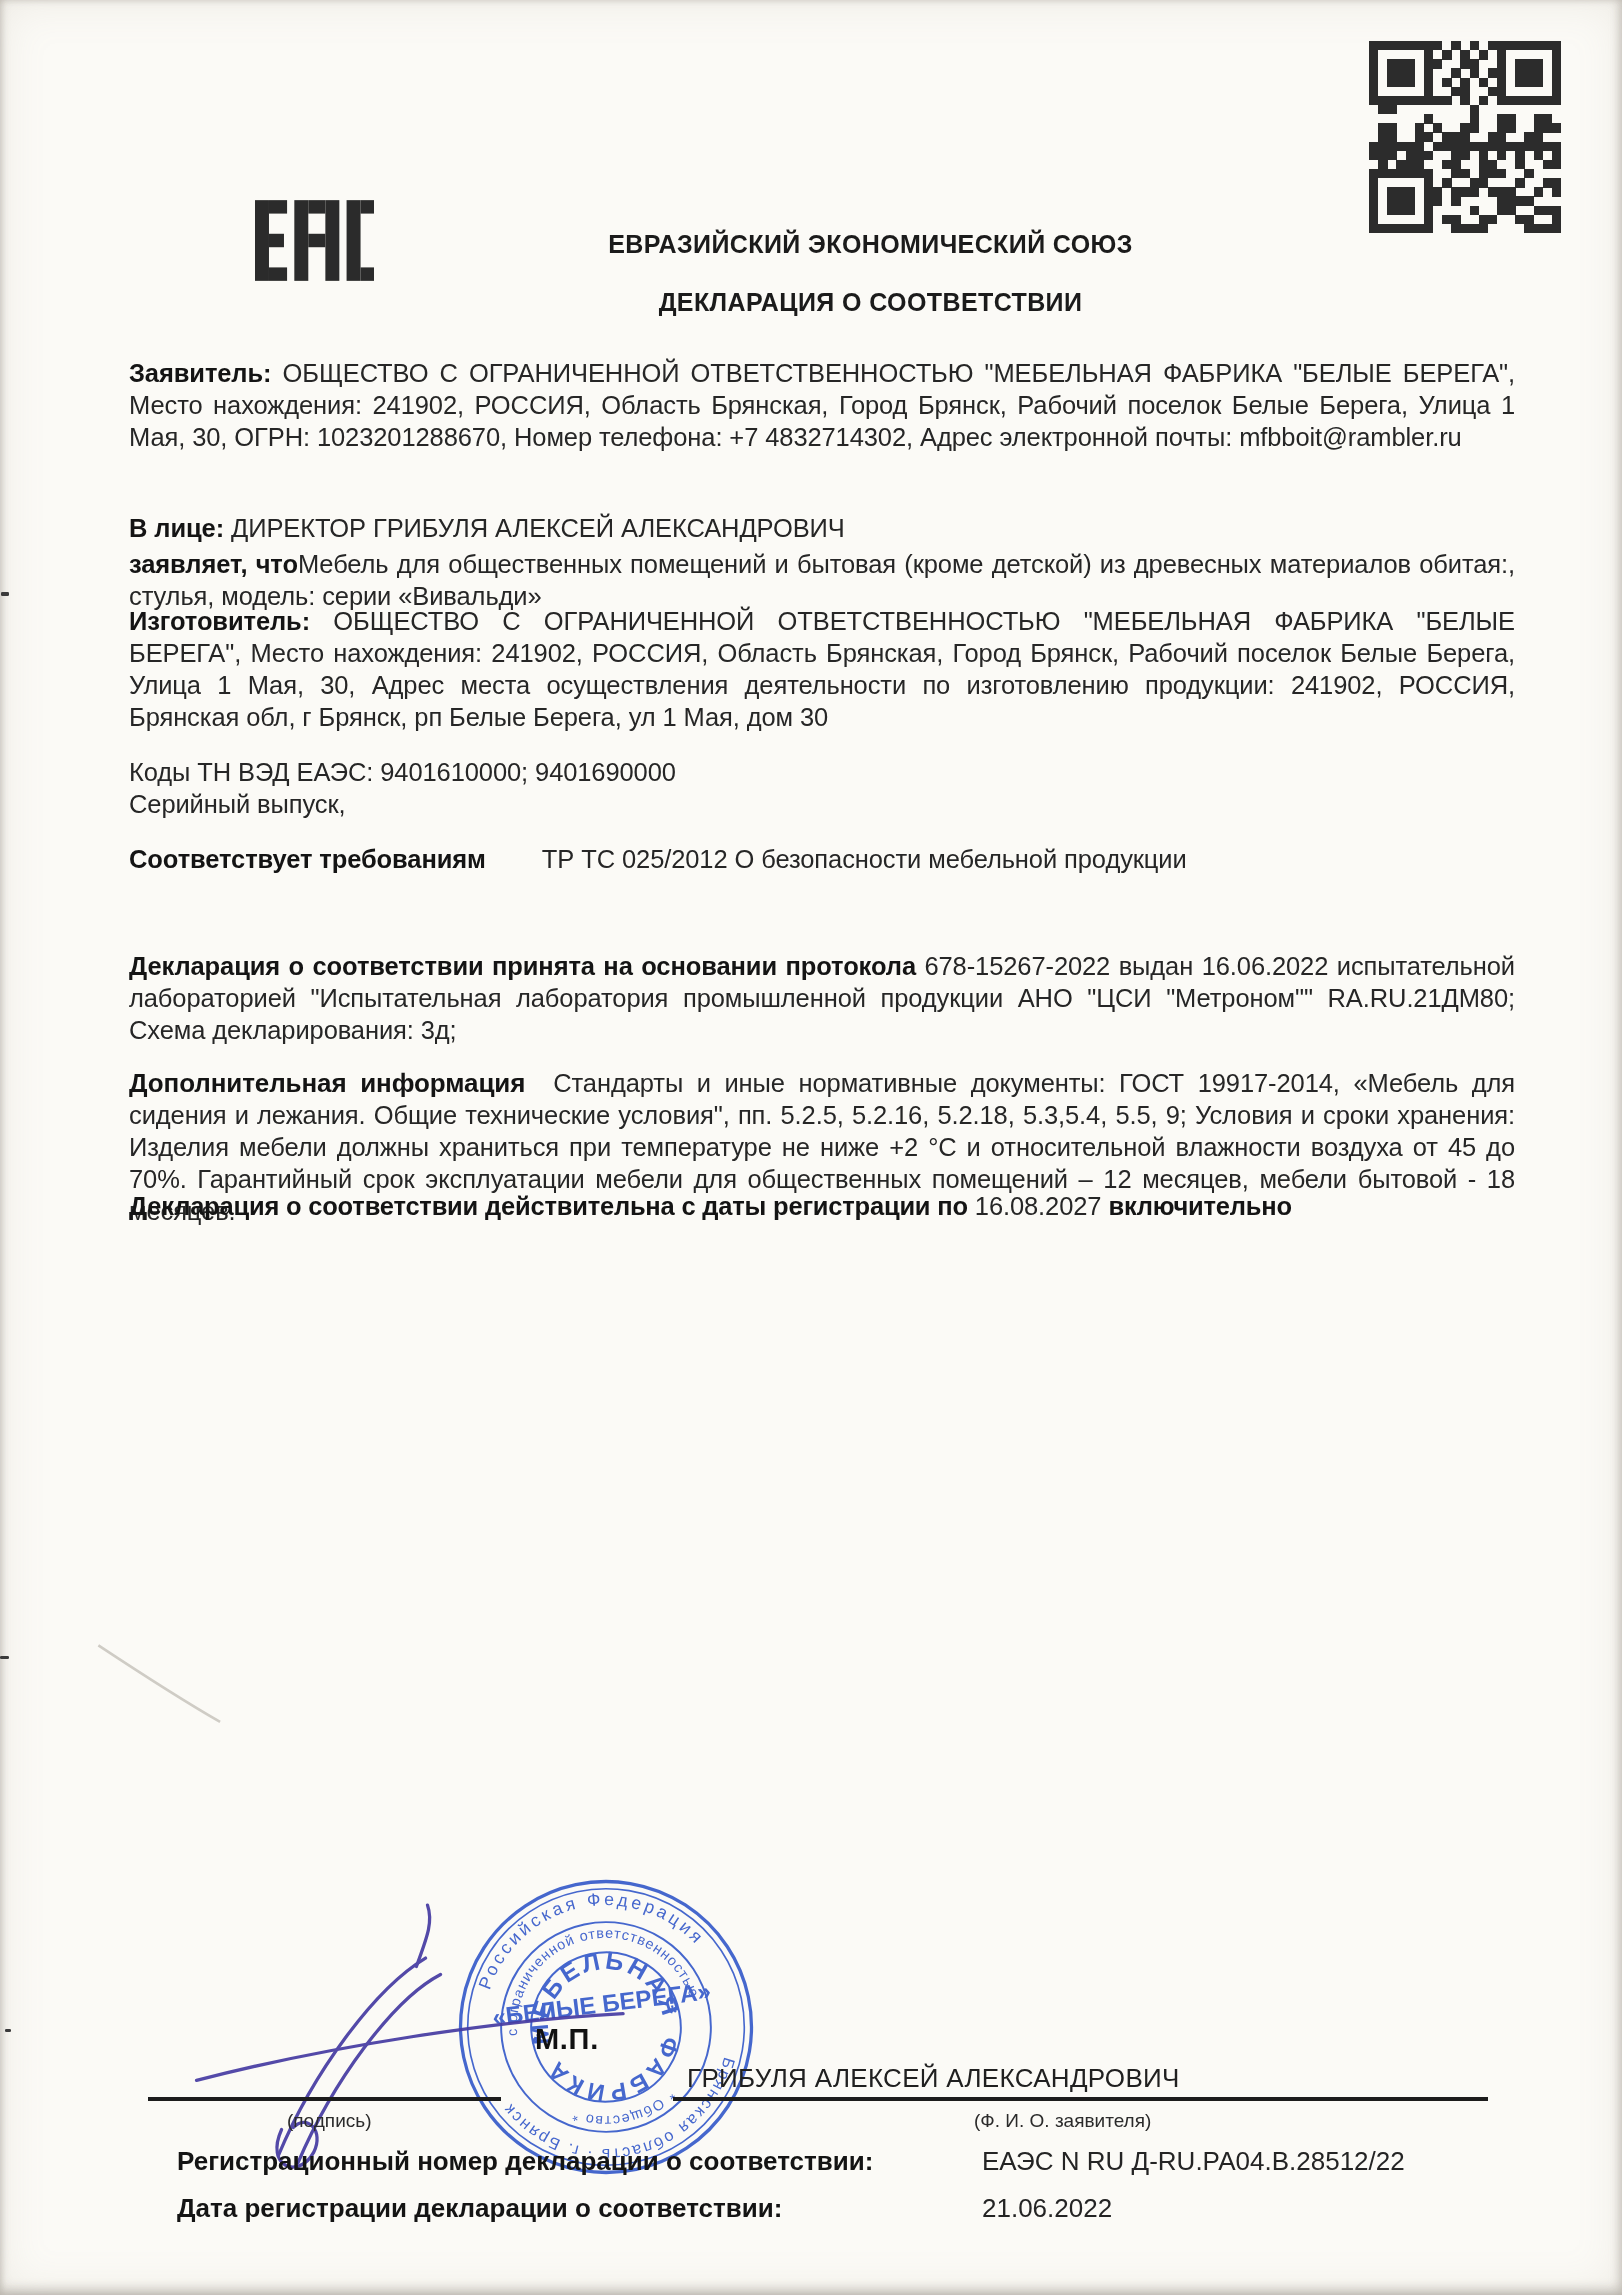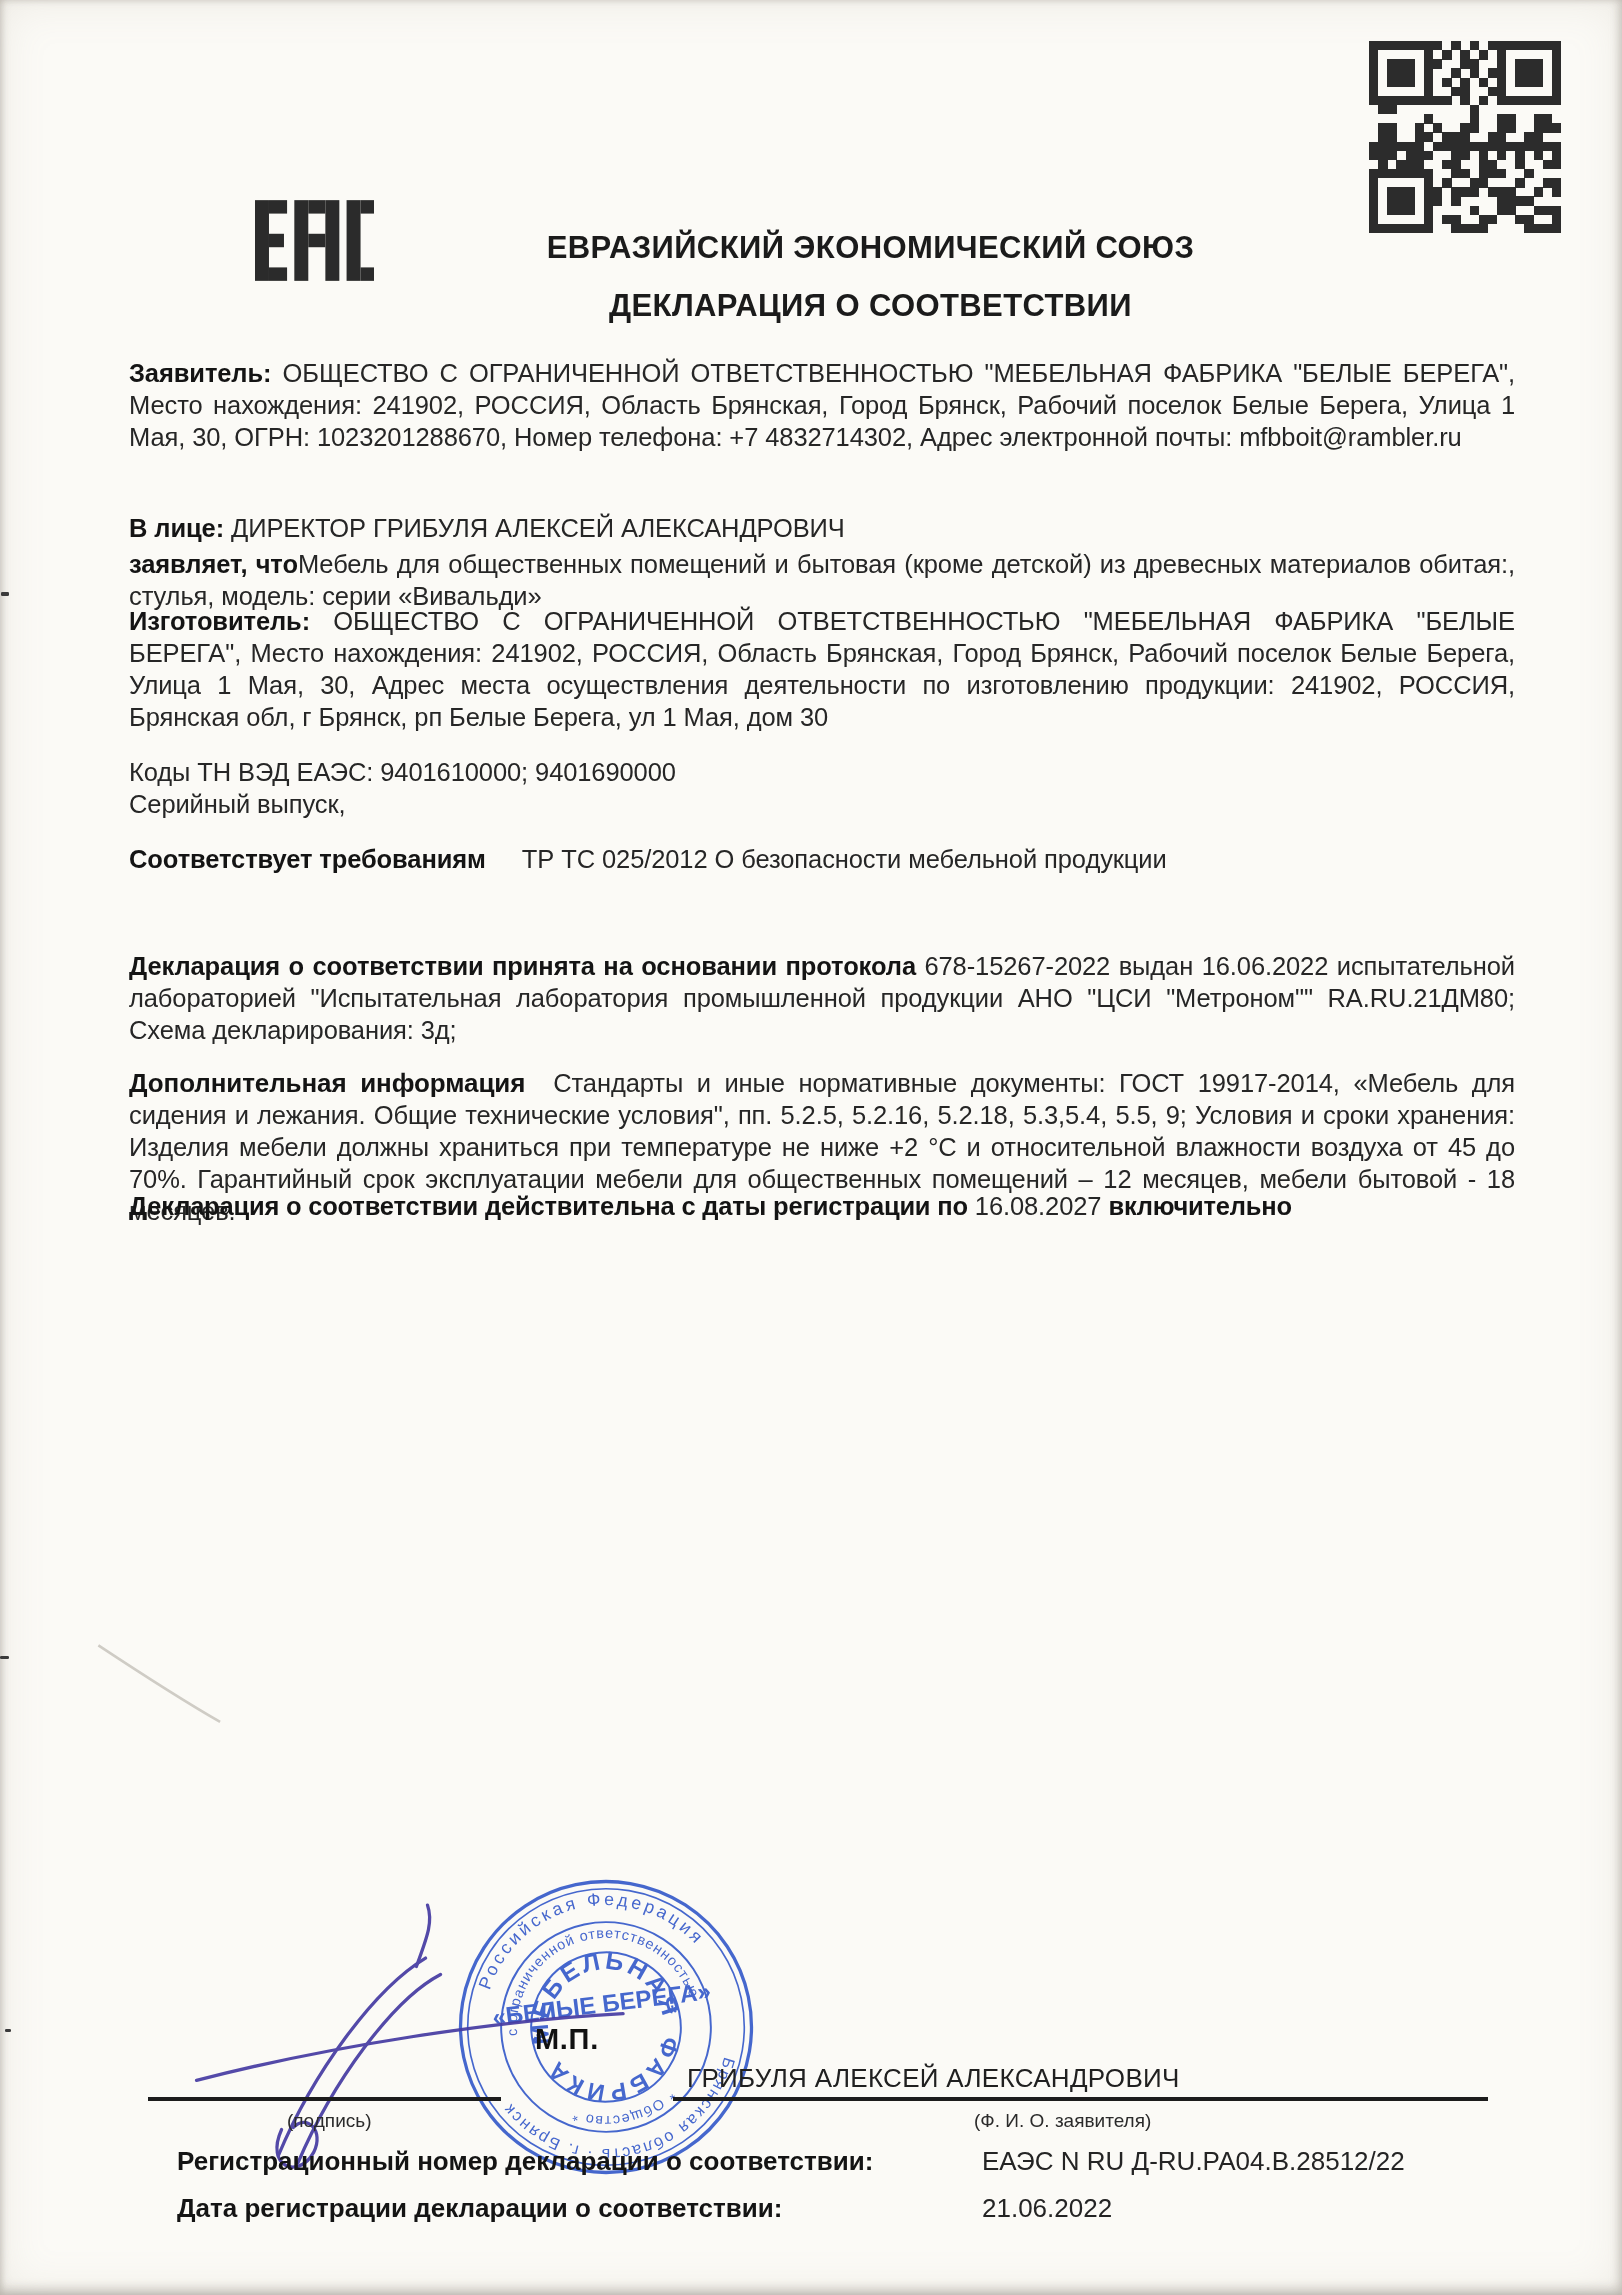--- a/index.html
+++ b/index.html
@@ -6,38 +6,38 @@
   body{background:#9a9a9a;}
   .page{
     position:relative;width:1623px;height:2295px;background:#fbfaf6;
     font-family:"Liberation Sans","DejaVu Sans",sans-serif;color:#242424;overflow:hidden;
     box-shadow:inset 0 0 46px rgba(160,152,132,.16),
                inset -4.6px 0 9.2px rgba(150,145,135,.28),
                inset 0 -5.9px 10.5px rgba(120,115,105,.32),
                inset 2px 0 5.2px rgba(170,165,155,.2);
   }
   .t1,.t2{position:absolute;left:216px;width:1309px;text-align:center;font-weight:bold;
-          font-size:31px;color:#1b1b1b;letter-spacing:0.4px;white-space:nowrap;}
+          font-size:25px;color:#1b1b1b;letter-spacing:0.4px;white-space:nowrap;}
   .t1{top:230px;} .t2{top:288px;}
   p.b{position:absolute;left:129px;width:1386px;margin:0;font-size:25.5px;line-height:32px;
       text-align:justify;letter-spacing:-0.1px;color:#262626;}
   p.b b, .flabel{color:#141414;}
   .p1{top:357px;line-height:35px;}
   .p2{top:512px;}
   .p3{top:548px;line-height:31px;}
   .p4{top:605px;line-height:31px;}
   .p5{top:724px;line-height:30px;}
   .p6{top:843px;}
   .p7{top:950px;line-height:34px;}
   .p8{top:1067px;font-size:22px;line-height:29px;letter-spacing:-0.1px;}
   .p8 b{font-size:26px;}
   .p9{top:1190px;font-size:26px;line-height:34px;}
   .p9 b{letter-spacing:-0.2px;}
   .gap110{}
-  .gap55{margin-right:36px;}
+  .gap55{margin-right:56px;}
   .gap50{margin-right:28px;}
   .eac{position:absolute;left:255px;top:188px;width:119px;height:105px;}
   .qr{position:absolute;left:1369px;top:41px;width:192px;height:192px;}
   .stamp{position:absolute;left:452px;top:1873px;width:308px;height:308px;opacity:.88;}
   .overlay{position:absolute;left:0;top:0;width:1623px;height:2295px;pointer-events:none;}
   .mp{position:absolute;left:535px;top:2023px;font-size:29px;font-weight:bold;color:#111;letter-spacing:0.7px;}
   .declarant{position:absolute;left:687px;top:2063px;font-size:26px;color:#202020;letter-spacing:0.3px;white-space:nowrap;}
   .sigline{position:absolute;top:2097px;height:3.9px;background:#1c1c1c;}
   .sigline.l{left:148px;width:353px;}
   .sigline.r{left:673px;width:815px;}

